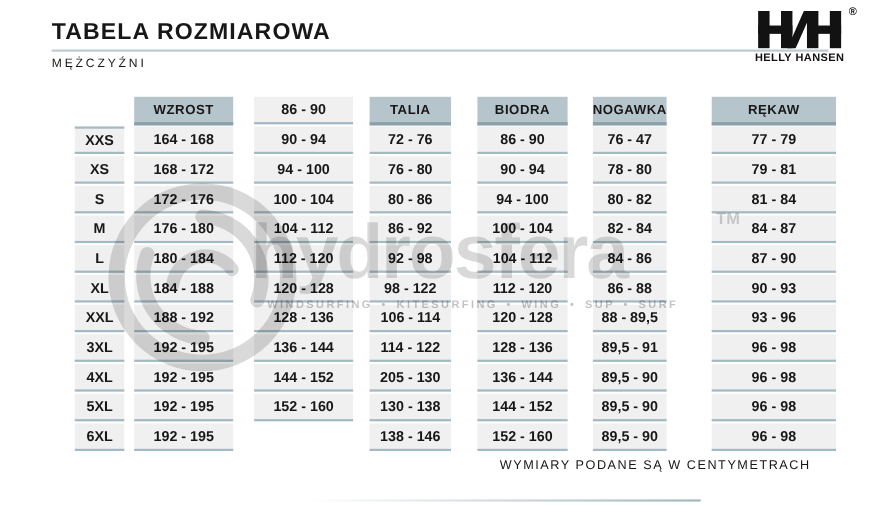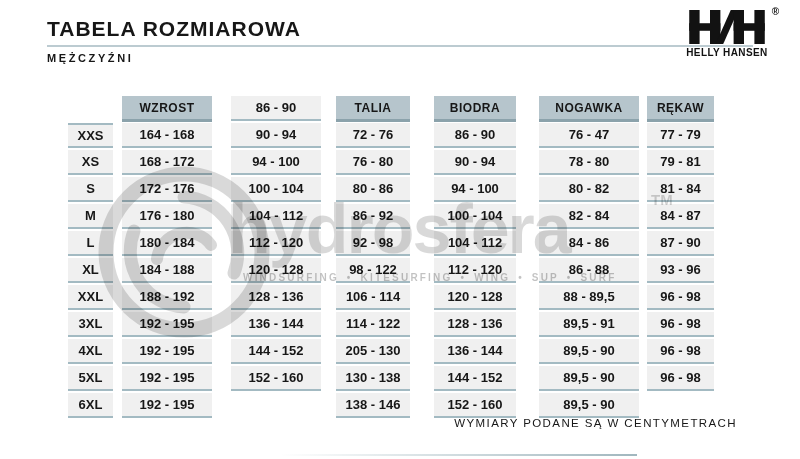--- a/index.html
+++ b/index.html
@@ -19,38 +19,38 @@
   
   .title{
     position:absolute;left:47px;top:17px;font-size:21px;font-weight:800;
     letter-spacing:1px;color:var(--text);white-space:nowrap;z-index:3;
   }
   .accent-line{
     position:absolute;left:47px;top:45px;width:706px;height:2px;
     background:var(--accent-line);z-index:1;
   }
   .subtitle{
-    position:absolute;left:47px;top:52px;font-size:11px;font-weight:700;
+    position:absolute;left:47px;top:52px;font-size:11px;font-weight:400;
     letter-spacing:2.6px;color:var(--text);z-index:3;
   }
   .brand{
     position:absolute;right:32px;top:10px;width:82px;z-index:4;
     display:flex;flex-direction:column;align-items:center;
   }
   .brand svg{display:block;}
   .brand-name{
     font-size:10px;font-weight:800;letter-spacing:0.4px;color:var(--brand-black);
     margin-top:3px;white-space:nowrap;
   }
   .reg-mark{
     position:absolute;right:-11px;top:-4px;font-size:10px;font-weight:700;color:var(--brand-black);
   }
   
   .size-table{position:absolute;left:0;top:84px;width:800px;height:336px;z-index:2;}
-  .tcol{position:absolute;top:12px;}
+  .tcol{position:absolute;top:4px;}
   .tcol .hdr{
     box-sizing:border-box;height:26px;margin-bottom:1px;
     background:var(--header-bg);border-bottom:3px solid var(--header-border);
     display:flex;align-items:center;justify-content:center;
     font-size:12px;font-weight:800;letter-spacing:0.5px;color:var(--text);
   }
   .tcol .hdr-spacer{box-sizing:border-box;height:26px;margin-bottom:1px;background:transparent;}
   .tcol .cell{
     box-sizing:border-box;height:25px;margin-bottom:2px;
     background:var(--row-bg);border-bottom:2px solid var(--row-border);
@@ -172,41 +172,42 @@
         <div class="cell">94 - 100</div>
         <div class="cell">100 - 104</div>
         <div class="cell">104 - 112</div>
         <div class="cell">112 - 120</div>
         <div class="cell">120 - 128</div>
         <div class="cell">128 - 136</div>
         <div class="cell">136 - 144</div>
         <div class="cell">144 - 152</div>
         <div class="cell">152 - 160</div>
       </div>
-      <div class="tcol" style="left: 539px; width: 100px;">
+      <div class="tcol" style="left: 539px; width: 67px;">
         <div class="hdr">NOGAWKA</div>
         <div class="cell">76 - 47</div>
         <div class="cell">78 - 80</div>
         <div class="cell">80 - 82</div>
         <div class="cell">82 - 84</div>
         <div class="cell">84 - 86</div>
         <div class="cell">86 - 88</div>
         <div class="cell">88 - 89,5</div>
         <div class="cell">89,5 - 91</div>
         <div class="cell">89,5 - 90</div>
         <div class="cell">89,5 - 90</div>
         <div class="cell">89,5 - 90</div>
       </div>
-      <div class="tcol" style="left: 647px; width: 67px;">
+      <div class="tcol" style="left: 647px; width: 113px;">
         <div class="hdr">RĘKAW</div>
         <div class="cell">77 - 79</div>
         <div class="cell">79 - 81</div>
         <div class="cell">81 - 84</div>
         <div class="cell">84 - 87</div>
         <div class="cell">87 - 90</div>
+        <div class="cell">90 - 93</div>
         <div class="cell">93 - 96</div>
         <div class="cell">96 - 98</div>
         <div class="cell">96 - 98</div>
         <div class="cell">96 - 98</div>
         <div class="cell">96 - 98</div>
       </div>
     </div>
 
   <div class="footer-note">WYMIARY PODANE SĄ W CENTYMETRACH</div>
 

